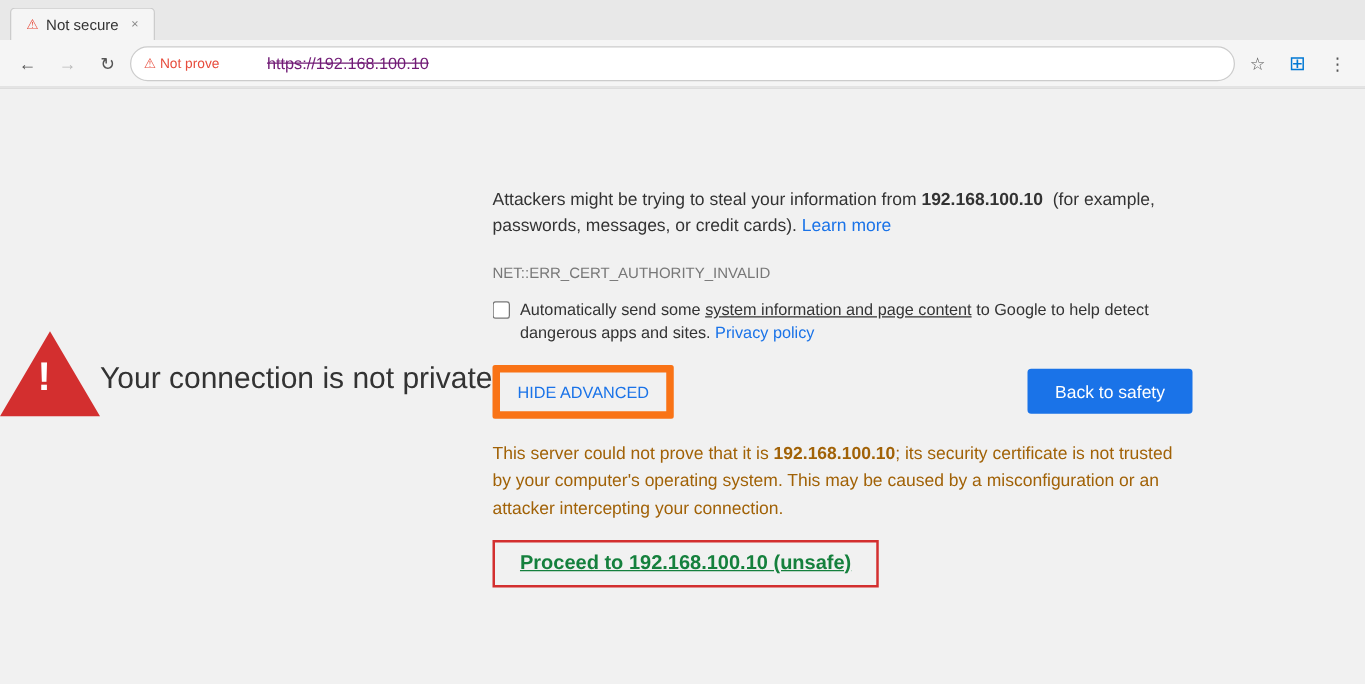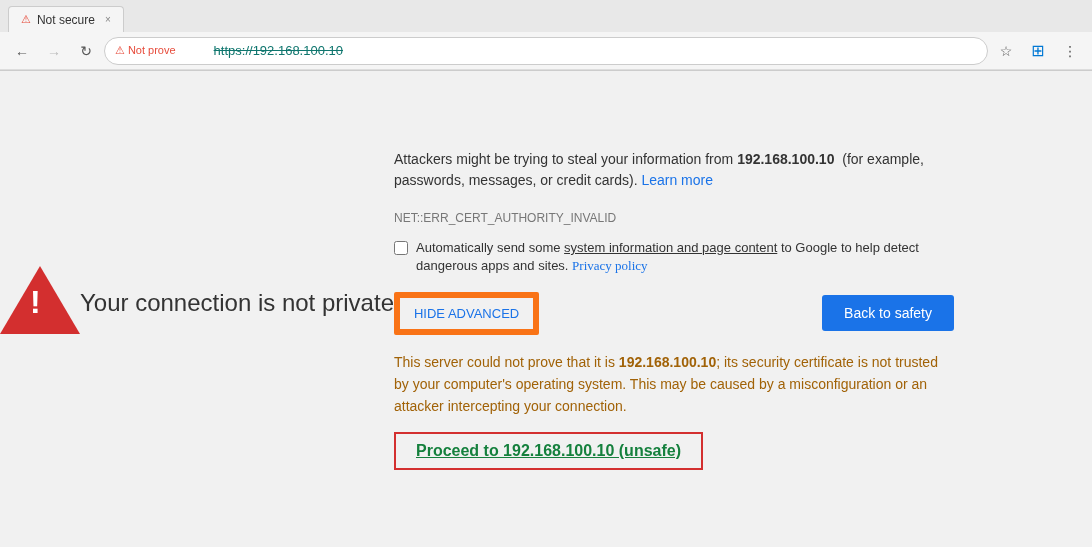--- a/index.html
+++ b/index.html
@@ -91,21 +91,21 @@
       color: #e74c3c;
       font-size: 11px;
       display: flex;
       align-items: center;
       gap: 3px;
       white-space: nowrap;
     }
 
     .address-url {
       font-size: 13px;
-      color: #0f766e;
+      color: #701a75;
       text-decoration: line-through;
       padding-left: 32px;
     }
 
     .nav-right {
       display: flex;
       align-items: center;
       gap: 4px;
     }
 
@@ -212,21 +212,20 @@
 
     .link-underline {
       color: #333;
       text-decoration: underline;
       cursor: pointer;
     }
 
     .privacy-link {
       color: #1a73e8;
       text-decoration: none;
-      font-family: Liberation Serif, serif;
     }
 
     .button-row {
       display: flex;
       align-items: center;
       justify-content: space-between;
       margin-bottom: 16px;
     }
 
     .hide-advanced-btn {

